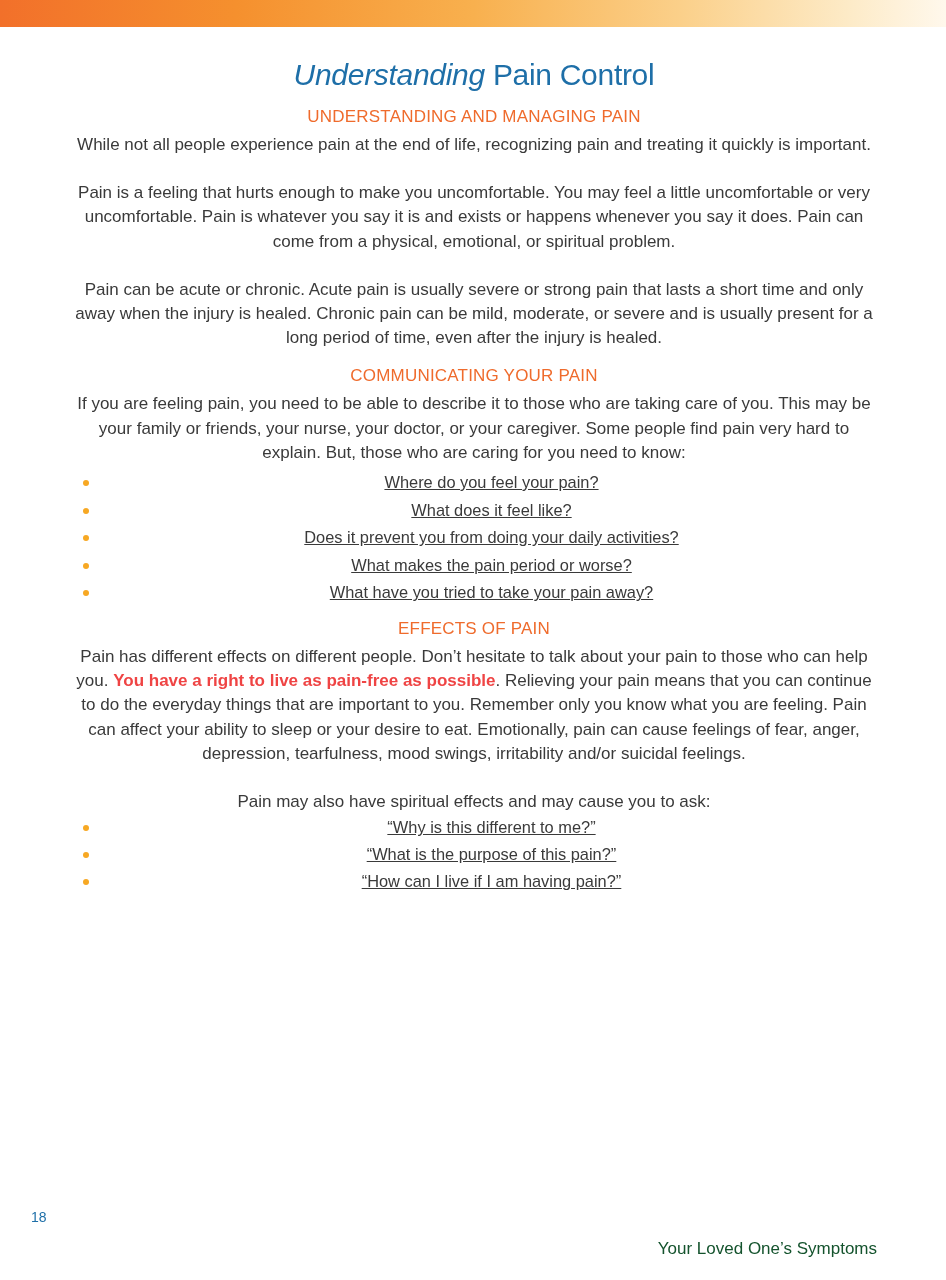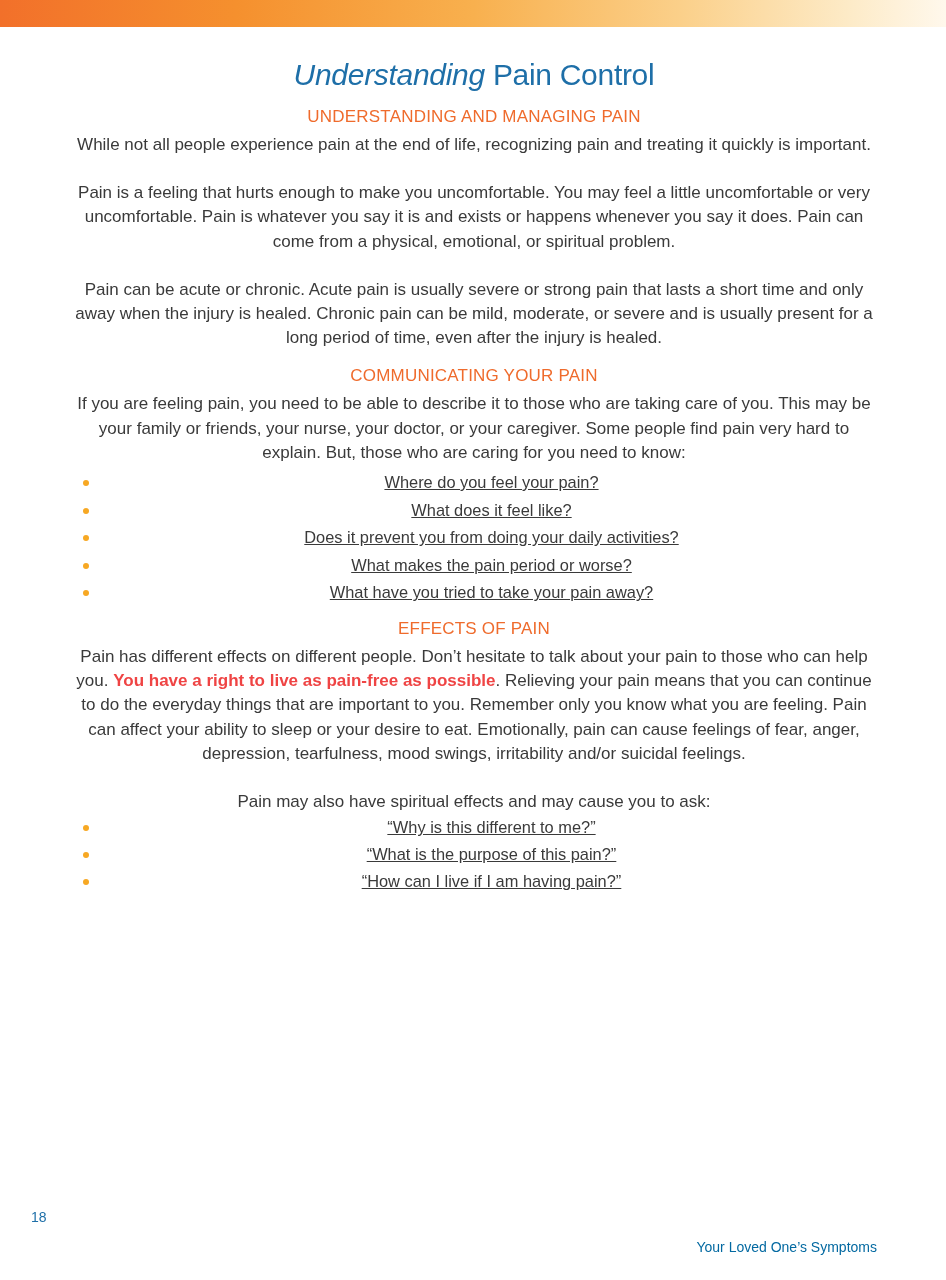--- a/index.html
+++ b/index.html
@@ -11,21 +11,21 @@
   .title { font-size: 30px; color: #1e6fa8; margin: 0 0 15px 0; font-weight: normal; letter-spacing: -0.3px; }
   .title .ital { font-style: italic; }
   h2 { font-size: 17px; color: #ef6b2c; margin: 0 0 6px 0; font-weight: normal; letter-spacing: 0.2px; }
   p { font-size: 17px; line-height: 24.2px; margin: 0 0 24px 0; }
   p.tight { margin-bottom: 4px; }
   ul { list-style: none; margin: 0 0 12px 0; padding: 0 0 0 14px; text-decoration: underline; }
   ul li { position: relative; font-size: 16.4px; line-height: 27.6px; padding-left: 21px; }
   ul li .dot { position: absolute; left: 0; top: 11px; width: 6px; height: 6px; border-radius: 50%; background: #f7a823; }
   ul.small li { line-height: 27px; }
   .footer-left { position: absolute; left: 31px; top: 1209px; font-size: 14px; color: #1e6fa8; }
-  .footer-right { position: absolute; right: 69px; top: 1239px; font-size: 14px; color: #0369a1; }
+  .footer-right { position: absolute; right: 69px; top: 1239px; font-size: 17px; color: #14532d; }
   b { color: #ef4444; }
 </style>
 </head>
 <body>
 
 <div class="topbar"></div>
 
 <div class="content">
   <h1 class="title"><span class="ital">Understanding</span><span> Pain Control</span></h1>
 

